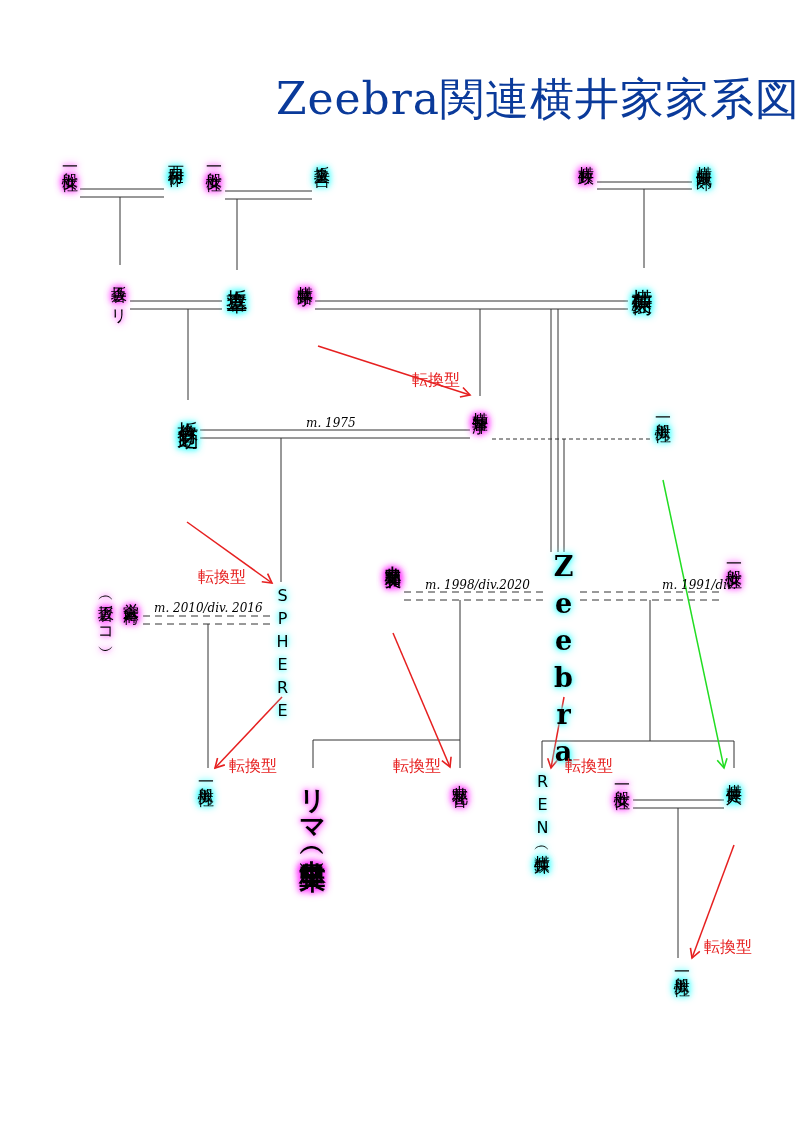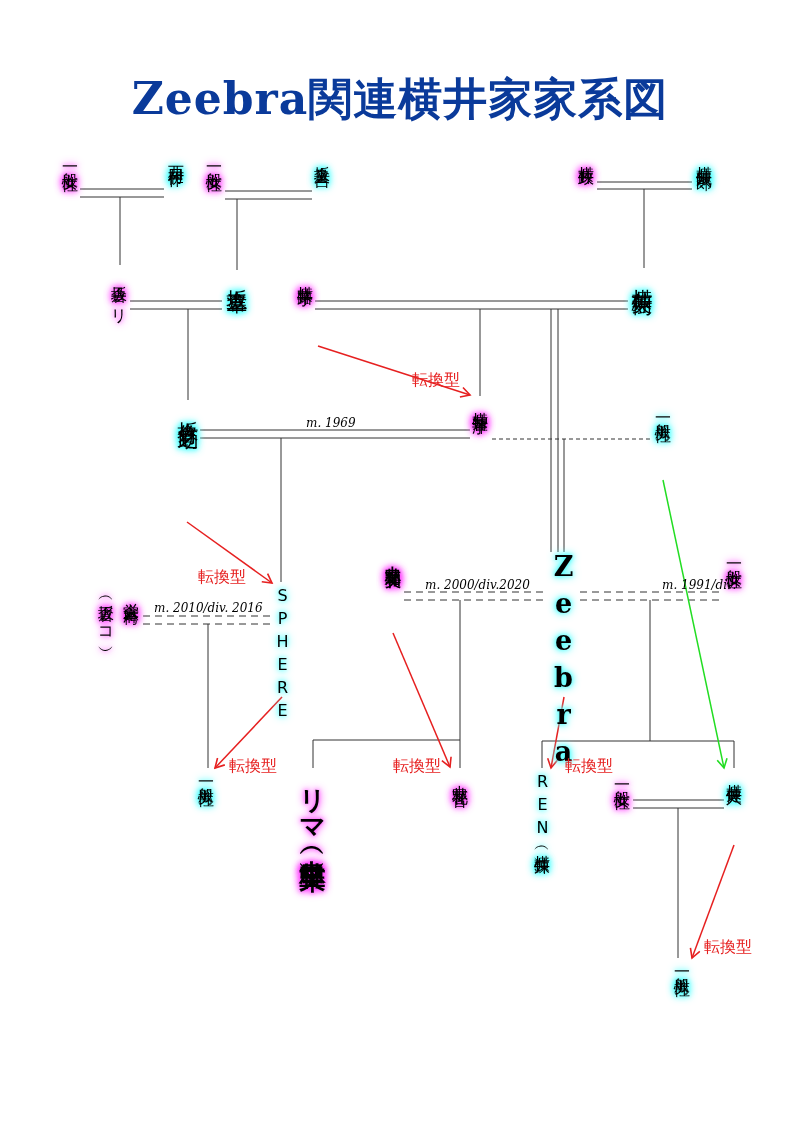--- a/index.html
+++ b/index.html
@@ -1,19 +1,19 @@
 <!DOCTYPE html>
 <html><head>
 <meta charset="utf-8">
 <style>
   html, body { margin:0; padding:0; background:#ffffff; }
   body { width:800px; height:1132px; position:relative; overflow:hidden; font-family:"DejaVu Sans", sans-serif; }
   #title {
-    position:absolute; left:0; top:70px; width:800px; text-align:center;
-    font-family:"DejaVu Serif", serif; font-weight:bold; font-size:44px; color:#0a3a9a;
+    position:absolute; left:0; top:70px; width:800px; text-align:right;
+    font-family:"DejaVu Serif", serif; font-weight:normal; font-size:44px; color:#0a3a9a;
     letter-spacing:1px;
   }
   svg#lines { position:absolute; left:0; top:0; }
   .node {
     position:absolute; writing-mode:vertical-rl; text-orientation:upright;
     font-family:"DejaVu Sans", sans-serif; color:#000; line-height:1;
     letter-spacing:2px;
   }
   .node.f { text-shadow:0 0 4px #ff40ff, 0 0 8px #ff60ff, 0 0 10px #ff80ff; }
   .node.m { text-shadow:0 0 4px #40ffff, 0 0 8px #60ffff, 0 0 10px #80ffff; }
@@ -115,31 +115,31 @@
 <div class="node m s16" style="left:696px;top:153px;">横井鉞次郎</div>
 
 <div class="node f s16" style="left:111px;top:273px;">坂倉ユリ</div>
 <div class="node m s20" style="left:226px;top:272px;">坂倉準三</div>
 <div class="node f s16" style="left:297px;top:273px;">横井路子</div>
 <div class="node m s20" style="left:631px;top:272px;">横井英樹</div>
 
 <div class="node m s20" style="left:177px;top:404px;">坂倉竹之助</div>
 <div class="node f s16" style="left:472px;top:399px;">横井智津子</div>
 <div class="node m s16" style="left:655px;top:409px;">一般男性</div>
-<div class="note" style="left:306px;top:416px;">m. 1969</div>
+<div class="note" style="left:306px;top:416px;">m. 1975</div>
 
 <div class="node m s16 latin" style="left:274px;top:586px;">SPHERE</div>
 <div class="node f s16" style="left:123px;top:590px;">栄倉麻袴</div>
 <div class="node f s16" style="left:98px;top:590px;">（坂倉アコ）</div>
 <div class="note" style="left:154px;top:601px;">m. 2010/div. 2016</div>
 
 <div class="node f s16" style="left:385px;top:553px;font-weight:bold;">中林美和</div>
 <div class="node m zee" style="left:550px;top:551px;">Zeebra</div>
 <div class="node f s16" style="left:726px;top:555px;">一般女性</div>
-<div class="note" style="left:425px;top:578px;">m. 2000/div.2020</div>
+<div class="note" style="left:425px;top:578px;">m. 1998/div.2020</div>
 <div class="note" style="left:614px;top:578px;margin-left:48px;">m. 1991/div.</div>
 
 <div class="node m s16" style="left:198px;top:773px;">一般男性</div>
 <div class="node f s24" style="left:300px;top:770px;">リマ</div>
 <div class="node f s24" style="left:300px;top:838px;">（中林里茉）</div>
 <div class="node f s16" style="left:452px;top:772px;">中林花音</div>
 <div class="node m s16 latin" style="left:534px;top:772px;">REN</div>
 <div class="node m s16" style="left:534px;top:840px;">（横井錬）</div>
 <div class="node f s16" style="left:614px;top:776px;">一般女性</div>
 <div class="node m s16" style="left:726px;top:771px;">横井健人</div>

